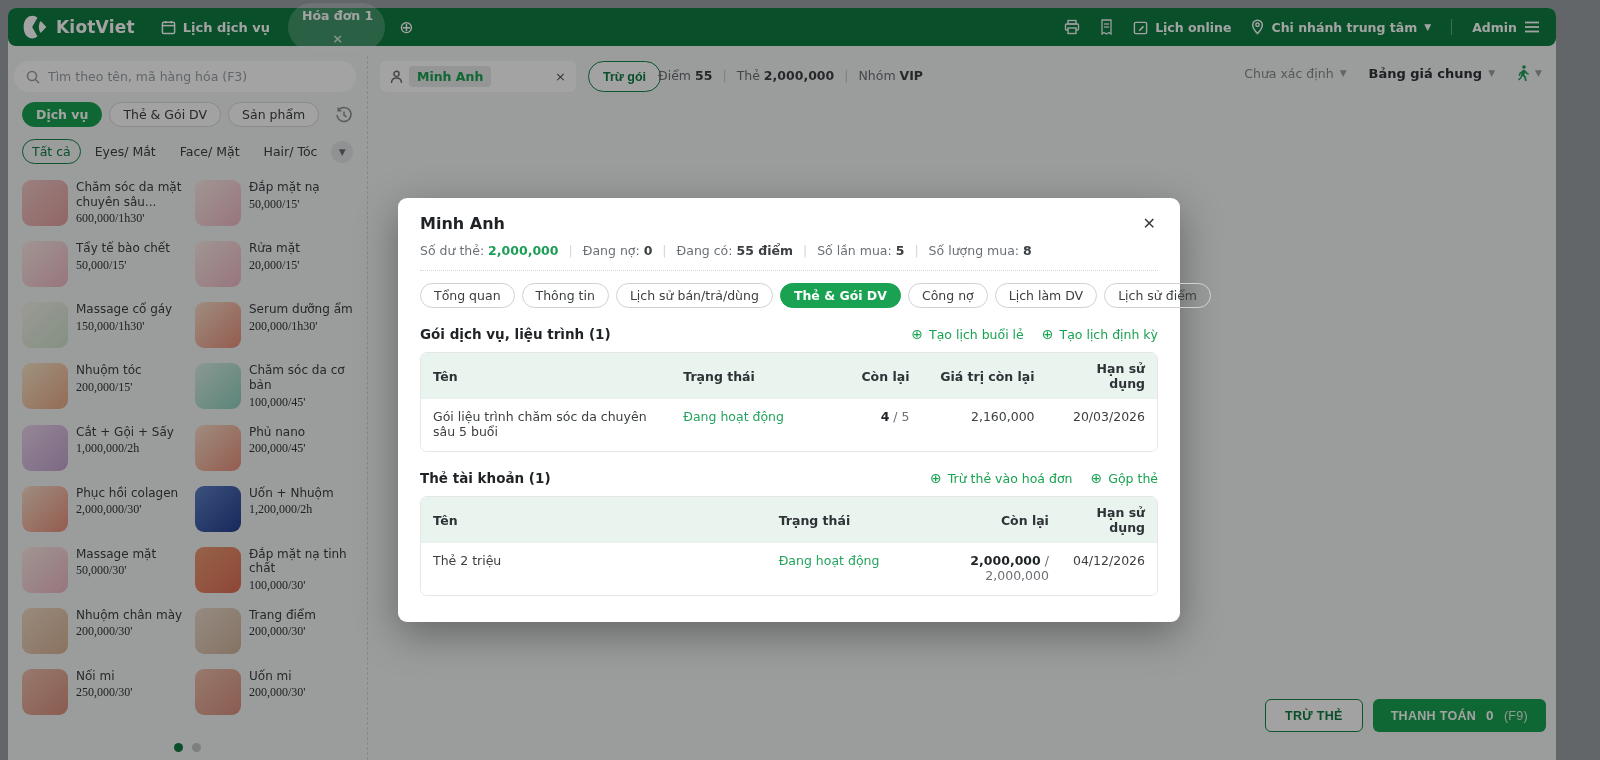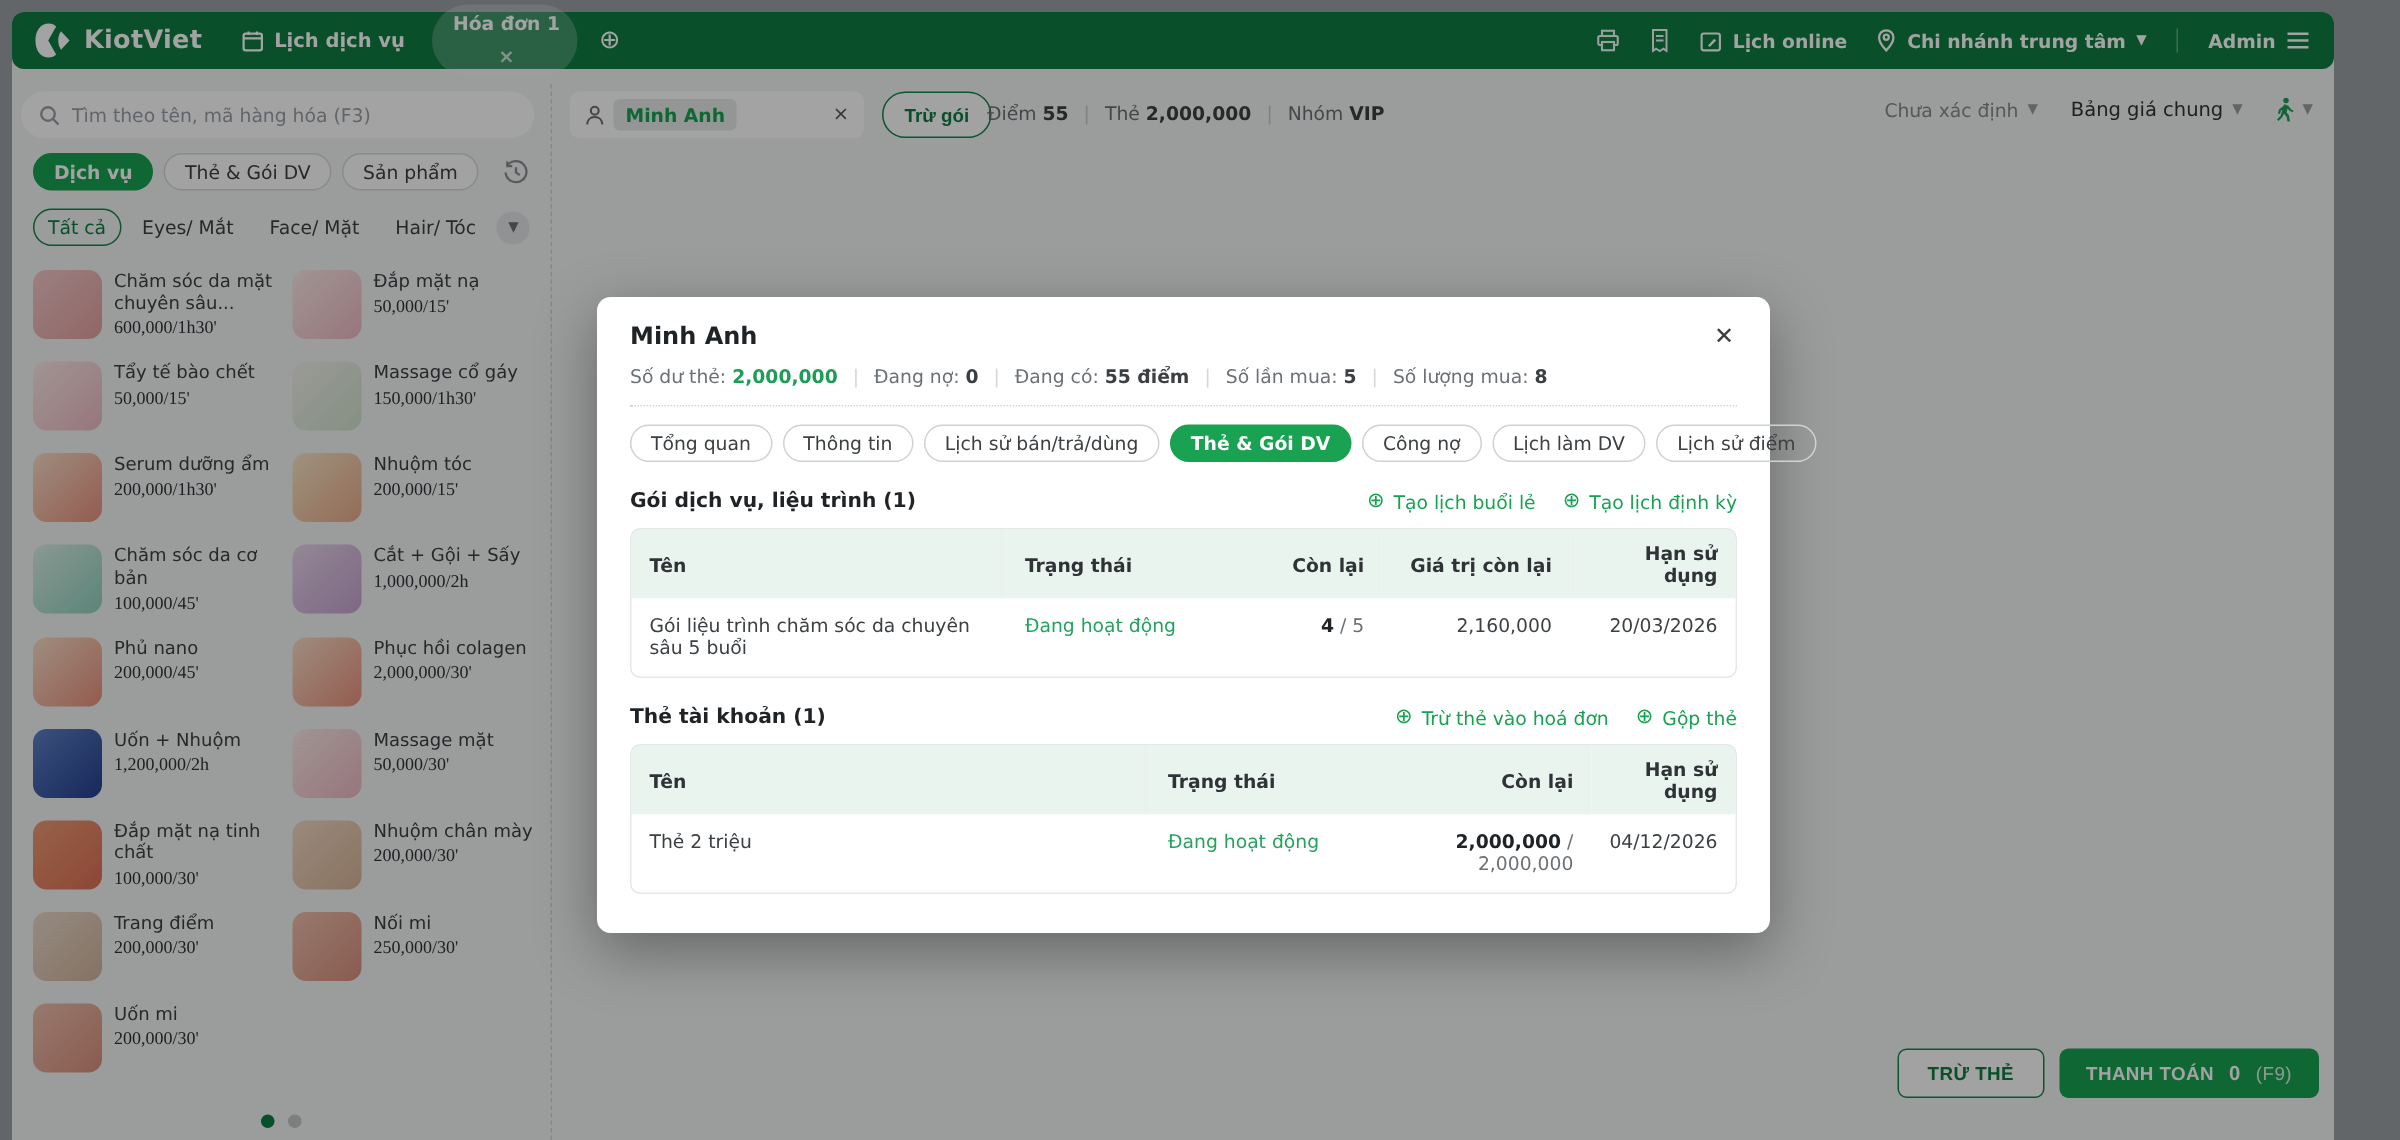--- a/index.html
+++ b/index.html
@@ -38,21 +38,21 @@
   .cust-token { background:#e7ebe9; border-radius:4px; padding:3px 8px; color:#18a251; font-weight:bold; font-size:12.5px; }
   .customer .x { margin-left:auto; color:#555; font-size:13px; cursor:pointer; }
   .btn-trugoi { position:absolute; left:580px; top:5px; height:31px; padding:0 14px; background:#fdfdfd;
                 border:1px solid #15854a; color:#0e7c42; border-radius:999px; font-weight:bold; font-size:12.5px; cursor:pointer; }
   .cstats { position:absolute; left:650px; top:12px; display:flex; align-items:center; gap:10px; color:#6b7075; font-size:12.5px; }
   .cstats b { color:#1d9e57; font-weight:bold; }
   .cstats .grp b { color:#3c4043; }
   .cstats .sep { color:#c7cacc; }
   .tb2-right { position:absolute; right:14px; top:9px; display:flex; align-items:center; gap:22px; }
   .sel { display:flex; align-items:center; gap:6px; color:#85898d; font-size:12.5px; cursor:pointer; }
-  .sel.dark { color:#2f3337; font-size:13px; font-weight:400; }
+  .sel.dark { color:#2f3337; font-size:13px; font-weight:700; }
   .sel .caret { color:#9a9ea1; }
   .walk { display:flex; align-items:center; gap:5px; cursor:pointer; }
 
   
   .panel { position:absolute; left:0; top:90px; width:359px; bottom:0; }
   .chip-row { display:flex; align-items:center; gap:7px; padding:0 14px; margin-top:4px; }
   .chip { border:1px solid #d7d9da; background:#fdfdfd; color:#3c4043; border-radius:999px;
           padding:4px 13px; font-size:12.5px; cursor:pointer; white-space:nowrap; }
   .chip.active { background:#18a251; border-color:#18a251; color:#fff; font-weight:bold; }
   .hist-ico { margin-left:auto; cursor:pointer; display:flex; }
@@ -273,20 +273,27 @@
           </div>
         </div>
         <div class="svc">
           <div class="thumb" style="background: linear-gradient(135deg, rgb(251, 234, 230), rgb(237, 184, 196));"></div>
           <div class="svc-t">
             <div class="svc-n">Tẩy tế bào chết</div>
             <div class="svc-p">50,000/15'</div>
           </div>
         </div>
         <div class="svc">
+          <div class="thumb" style="background: linear-gradient(135deg, rgb(251, 234, 230), rgb(237, 184, 196));"></div>
+          <div class="svc-t">
+            <div class="svc-n">Rửa mặt</div>
+            <div class="svc-p">20,000/15'</div>
+          </div>
+        </div>
+        <div class="svc">
           <div class="thumb" style="background: linear-gradient(135deg, rgb(243, 241, 234), rgb(207, 227, 205));"></div>
           <div class="svc-t">
             <div class="svc-n">Massage cổ gáy</div>
             <div class="svc-p">150,000/1h30'</div>
           </div>
         </div>
         <div class="svc">
           <div class="thumb" style="background: linear-gradient(135deg, rgb(248, 221, 199), rgb(232, 144, 124));"></div>
           <div class="svc-t">
             <div class="svc-n">Serum dưỡng ẩm</div>

